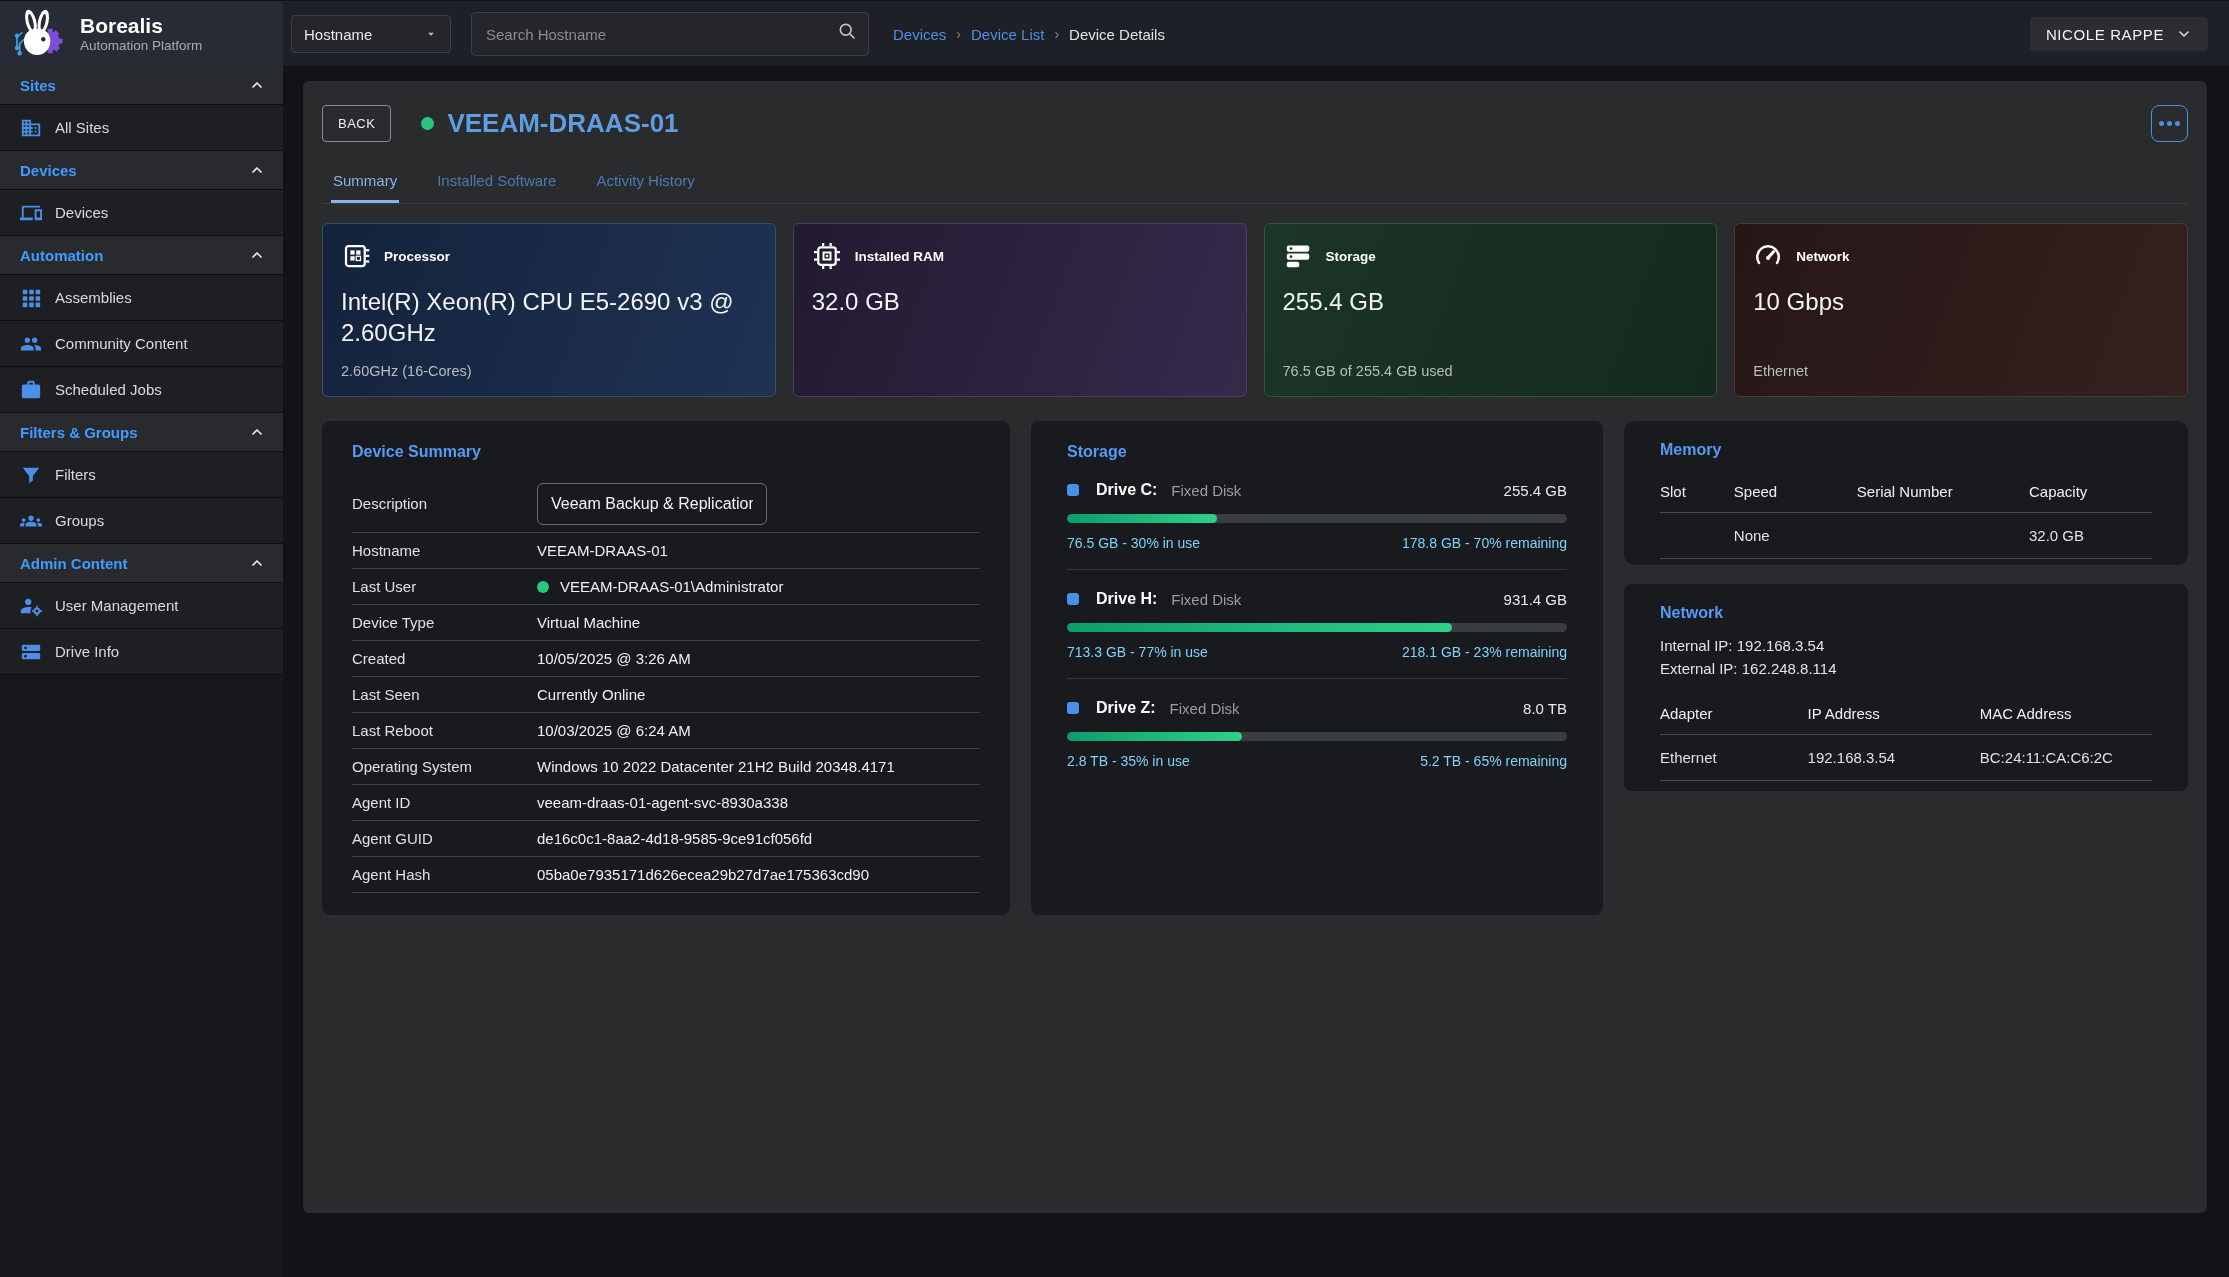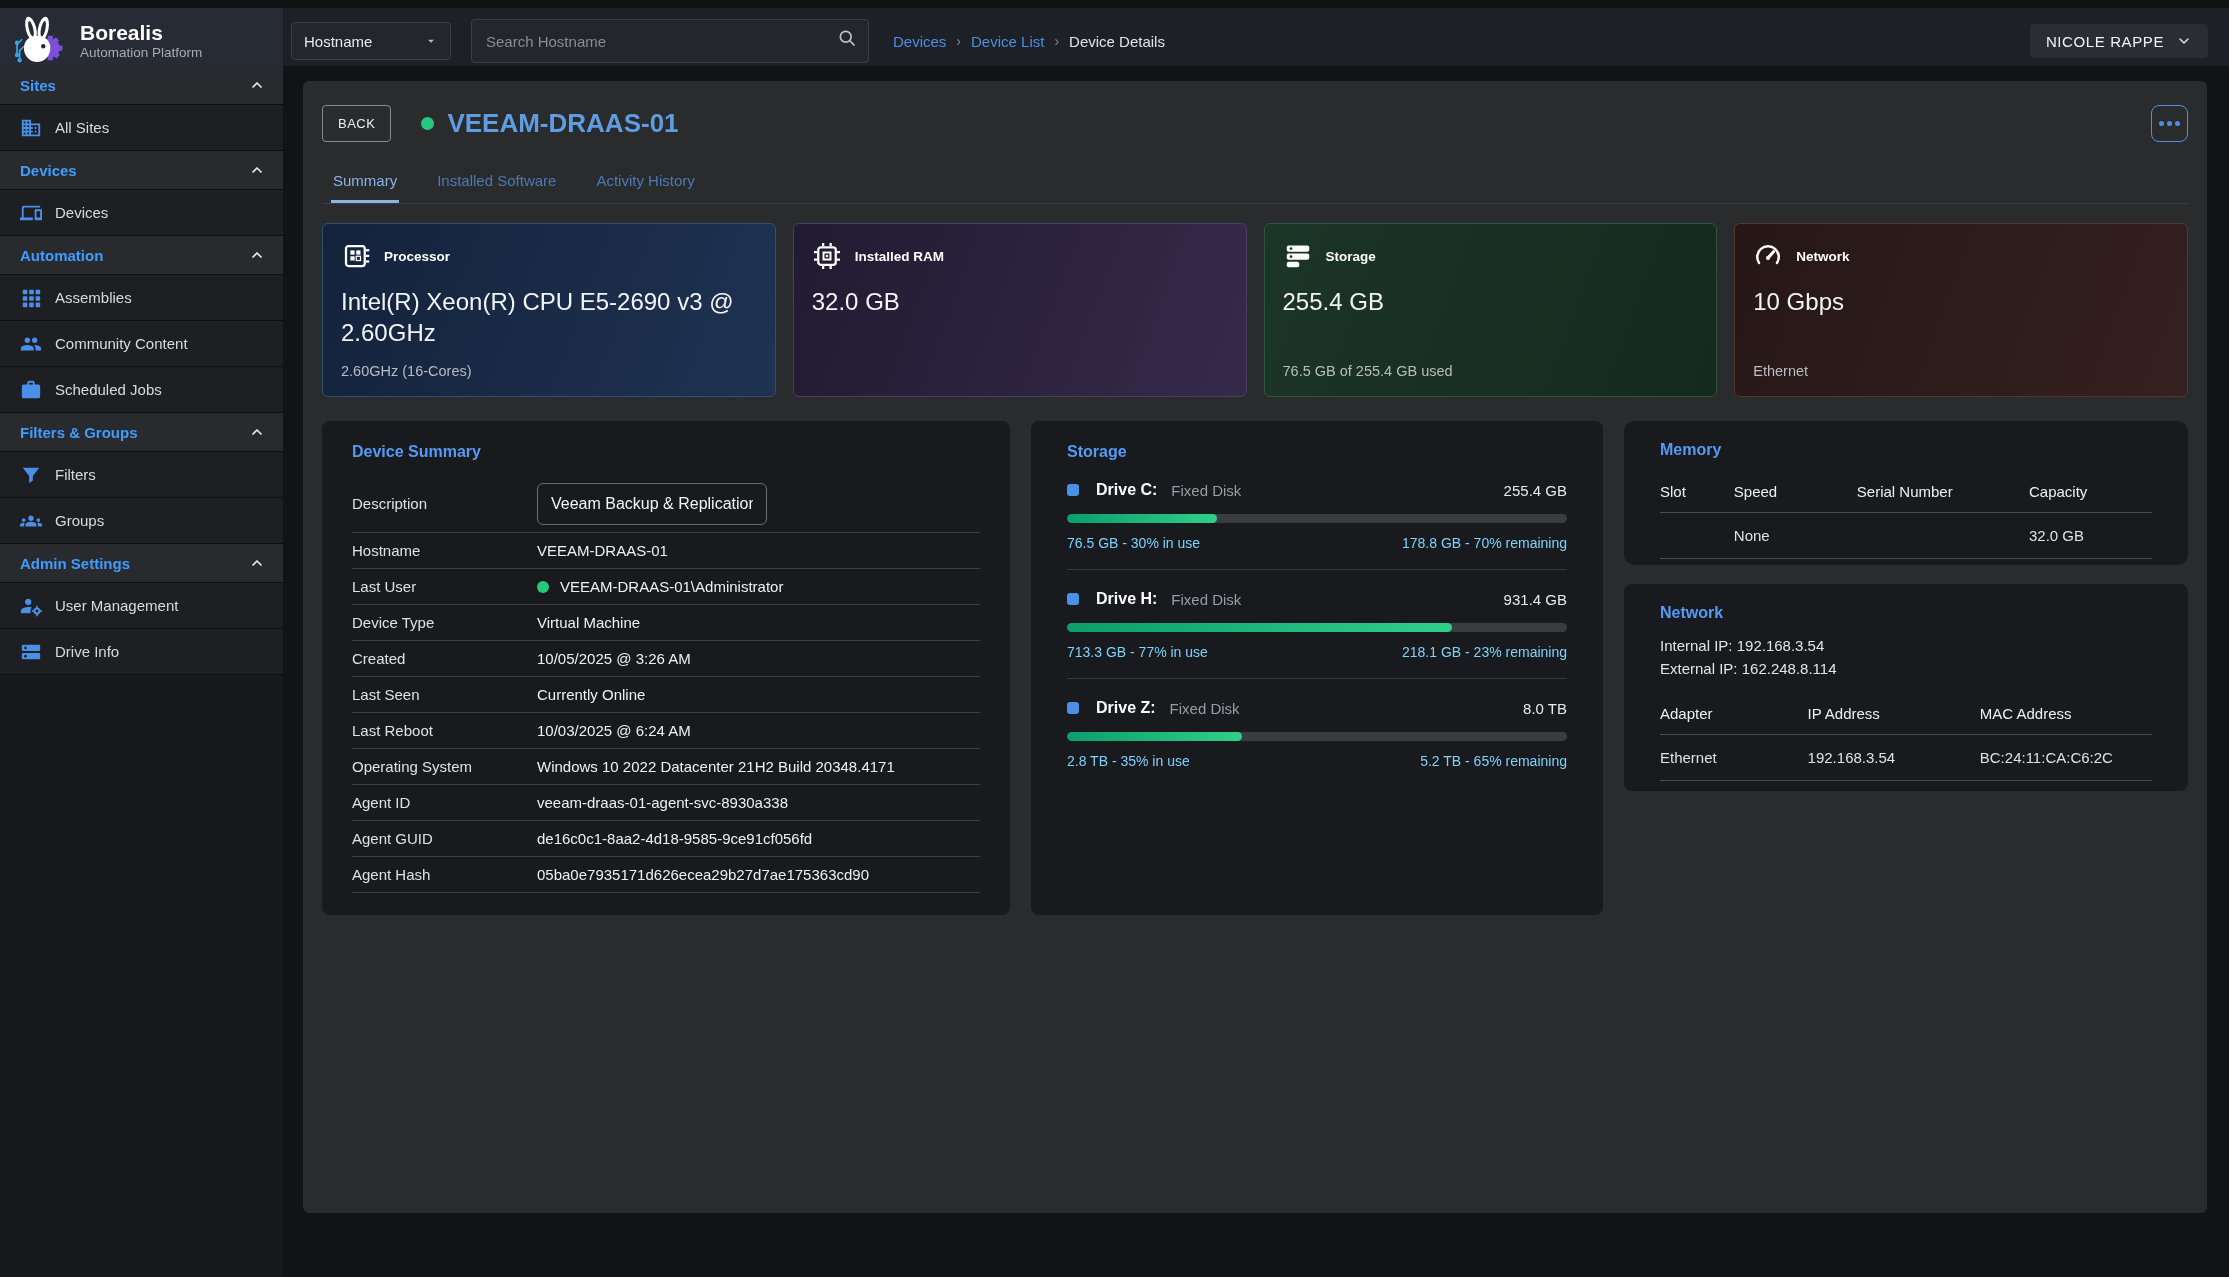--- a/index.html
+++ b/index.html
@@ -1,20 +1,20 @@
 <!DOCTYPE html>
 <html><head>
 <meta charset="utf-8">
 <style>
   * { margin:0; padding:0; box-sizing:border-box; }
   html,body { width:2229px; height:1277px; background:#101113; font-family:"Liberation Sans", sans-serif; overflow:hidden; }
   body { position:relative; color:#e8eaec; }
 
   
-  .topbar { position:absolute; left:0; top:8px; width:2229px; height:66px; background:#1d2026; display:flex; align-items:center; }
+  .topbar { position:absolute; left:0; top:1px; width:2229px; height:66px; background:#1d2026; display:flex; align-items:center; }
   .logo-area { width:283px; height:66px; background:#262b36; display:flex; align-items:center; padding-left:10px; flex:0 0 auto; }
   .logo-mark { width:56px; height:56px; flex:0 0 auto; }
   .brand { margin-left:14px; line-height:1.15; }
   .brand-name { font-size:21px; font-weight:bold; color:#ffffff; }
   .brand-tag { font-size:13.5px; color:#a7abb4; }
   .topbar-controls { display:flex; align-items:center; flex:1; padding-left:8px; }
   .fake-select { width:160px; height:38px; background:#24262c; border:1px solid #3c3f46; border-radius:4px; display:flex; align-items:center; padding:0 12px; color:#e8e9eb; font-size:15px; cursor:pointer; }
   .fake-select .caret { margin-left:auto; color:#b8babd; }
   .search-box { position:relative; margin-left:20px; }
   .search-box input { width:398px; height:44px; background:#24262c; border:1px solid #3c3f46; border-radius:4px; color:#e8e9eb; font-size:15px; padding:0 40px 0 14px; outline:none; }
@@ -240,21 +240,21 @@
     <span class="s-label">Filters</span>
   </div>
   <div class="side-item">
     <svg class="s-icon" viewBox="0 0 24 24">
         <path fill="currentColor" d="M12 12.75c1.63 0 3.07.39 4.24.9 1.08.48 1.76 1.56 1.76 2.73V18H6v-1.61c0-1.18.68-2.26 1.76-2.73 1.17-.52 2.61-.91 4.24-.91zM4 13c1.1 0 2-.9 2-2s-.9-2-2-2-2 .9-2 2 .9 2 2 2zm1.13 1.1c-.37-.06-.74-.1-1.13-.1-.99 0-1.93.21-2.78.58C.48 14.9 0 15.62 0 16.43V18h4.5v-1.61c0-.83.23-1.61.63-2.29zM20 13c1.1 0 2-.9 2-2s-.9-2-2-2-2 .9-2 2 .9 2 2 2zm4 3.43c0-.81-.48-1.53-1.22-1.85-.85-.37-1.79-.58-2.78-.58-.39 0-.76.04-1.13.1.4.68.63 1.46.63 2.29V18H24v-1.57zM12 6c1.66 0 3 1.34 3 3s-1.34 3-3 3-3-1.34-3-3 1.34-3 3-3z"></path>
       </svg>
     <span class="s-label">Groups</span>
   </div>
 
   <div class="side-header">
-    <span class="sh-label">Admin Settings</span>
+    <span class="sh-label">Admin Content</span>
     <svg class="chev" width="16" height="16" viewBox="0 0 24 24">
         <path d="M6 15l6-6 6 6" fill="none" stroke="currentColor" stroke-width="2.6" stroke-linecap="round" stroke-linejoin="round"></path>
       </svg>
   </div>
   <div class="side-item">
     <svg class="s-icon" viewBox="0 0 24 24">
         <path fill="currentColor" d="M9 11c1.93 0 3.5-1.57 3.5-3.5S10.93 4 9 4 5.5 5.57 5.5 7.5 7.07 11 9 11zm0 2c-2.67 0-8 1.34-8 4v3h10.5v-3.2c0-1.4.6-2.6 1.55-3.45C11.9 13.12 10.3 13 9 13z"></path>
         <path fill="currentColor" d="M18.5 13.5c-2.2 0-4 1.8-4 4s1.8 4 4 4 4-1.8 4-4-1.8-4-4-4zm0 5.6c-.88 0-1.6-.72-1.6-1.6s.72-1.6 1.6-1.6 1.6.72 1.6 1.6-.72 1.6-1.6 1.6z"></path>
         <g fill="currentColor">
           <rect x="17.6" y="11.8" width="1.8" height="2.2"></rect>

